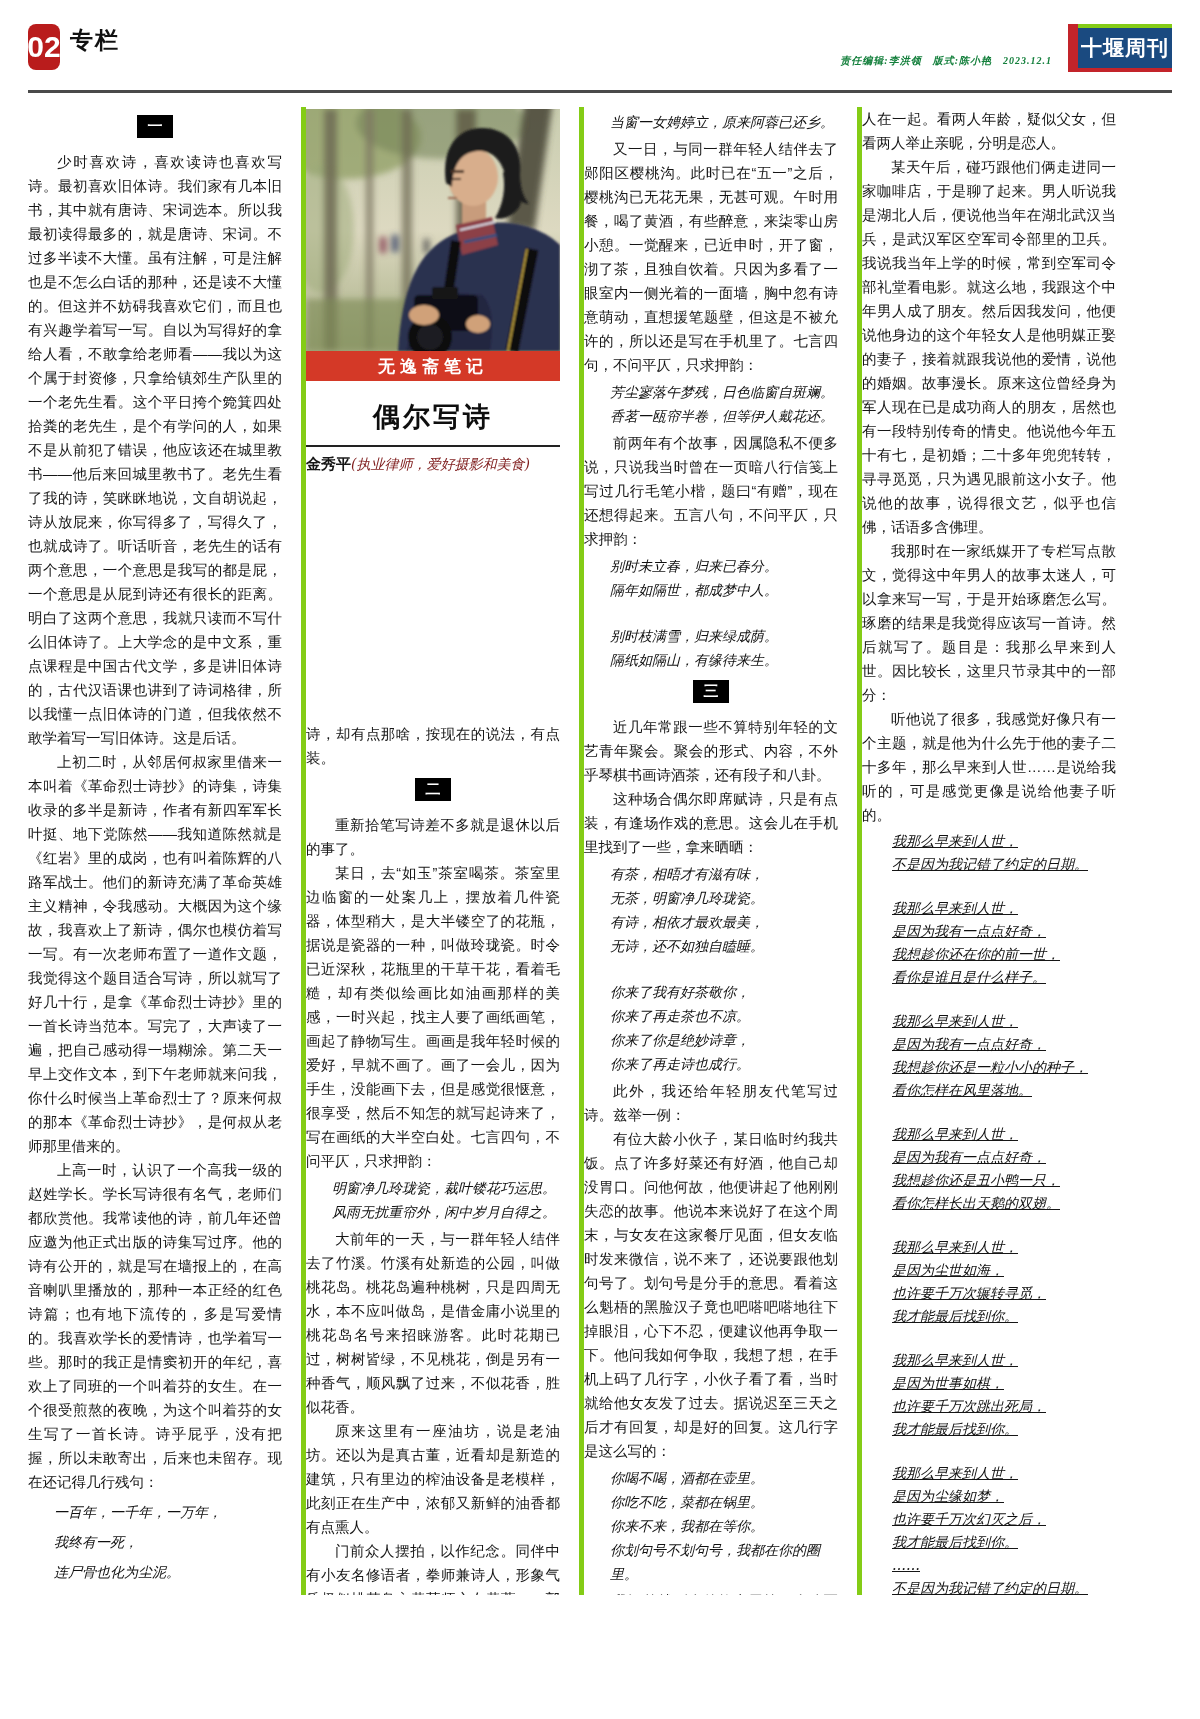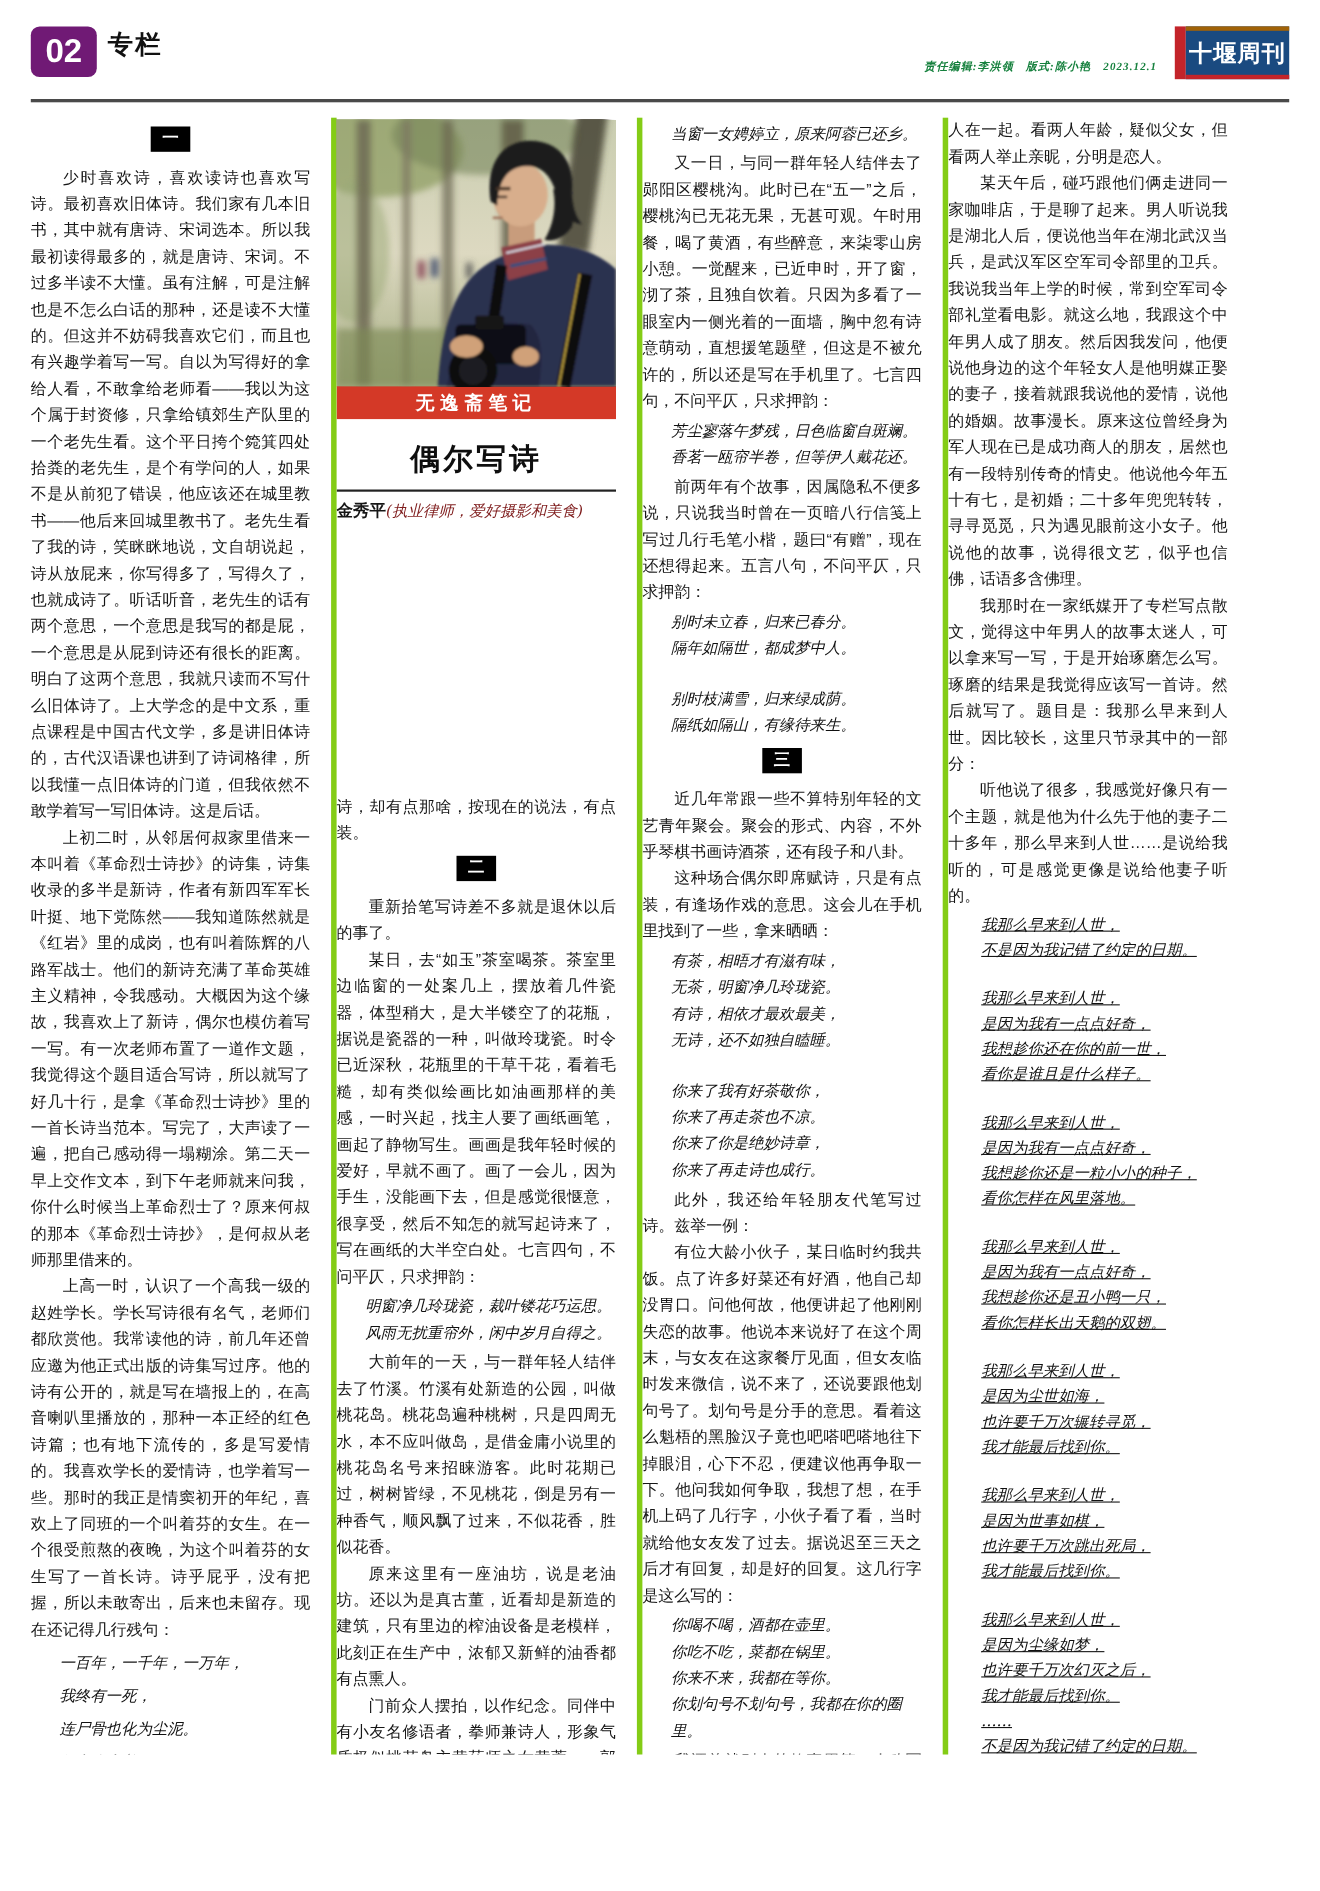--- a/index.html
+++ b/index.html
@@ -2,29 +2,29 @@
 <html><head>
 <meta charset="utf-8">
 <style>
   html,body{margin:0;padding:0;background:#ffffff;}
   body{width:1200px;height:1719px;font-family:"Liberation Sans","DejaVu Sans",sans-serif;color:#161616;}
   .page{position:relative;width:1200px;height:1719px;overflow:hidden;background:#fff;}
 
   
   .hdr{display:flex;justify-content:space-between;align-items:flex-start;padding:24px 28px 0 28px;height:62px;}
   .hdr-left{display:flex;align-items:center;}
-  .pagenum{width:60px;height:46px;background:#701a75;color:#fff;border-radius:8px;
+  .pagenum{width:32px;height:46px;background:#b91c1c;color:#fff;border-radius:8px;
            font-size:30px;font-weight:bold;display:flex;align-items:center;justify-content:center;}
   .secname{font-size:23px;font-weight:bold;margin-left:10px;margin-top:-14px;letter-spacing:2px;color:#111;}
   .hdr-right{display:flex;align-items:flex-end;}
   .editorline{font-size:10px;font-weight:bold;font-style:italic;font-family:"Liberation Serif","DejaVu Serif",serif;
               color:#15803d;margin-right:16px;margin-bottom:4px;letter-spacing:1px;}
   .masthead{display:flex;height:48px;width:104px;}
   .mh-strip{width:10px;background:#c3242a;}
-  .mh-main{flex:1;background:#1a4a80;border-top:4px solid #a16207;border-bottom:4px solid #c3242a;
+  .mh-main{flex:1;background:#1a4a80;border-top:4px solid #84cc16;border-bottom:4px solid #c3242a;
            color:#fff;font-weight:bold;font-size:21px;display:flex;align-items:center;justify-content:center;letter-spacing:1px;}
   .top-rule{margin:4px 28px 0 28px;border-top:3px solid #4a4a4a;}
 
   
   .cols{display:flex;padding:14px 28px 0 28px;}
   .col{width:254px;height:1488px;overflow:hidden;}
   .col{padding-right:19px;}
   .col + .col{border-left:5px solid #84cc16;}
   .col:last-child{padding-right:0;}
 

